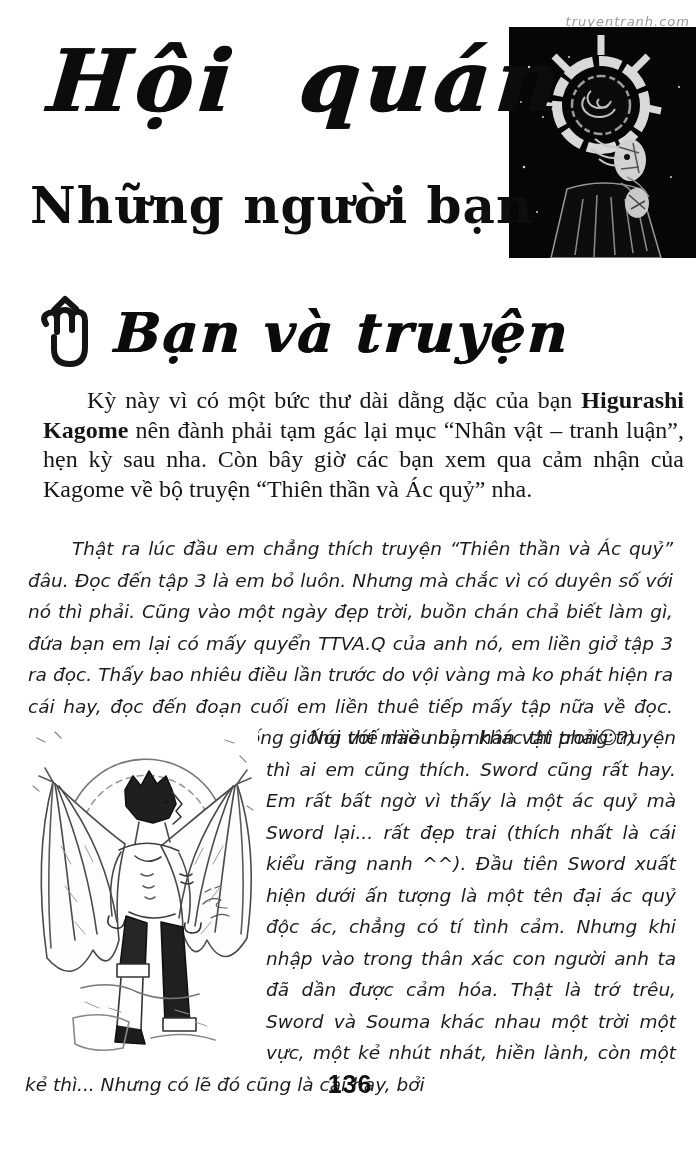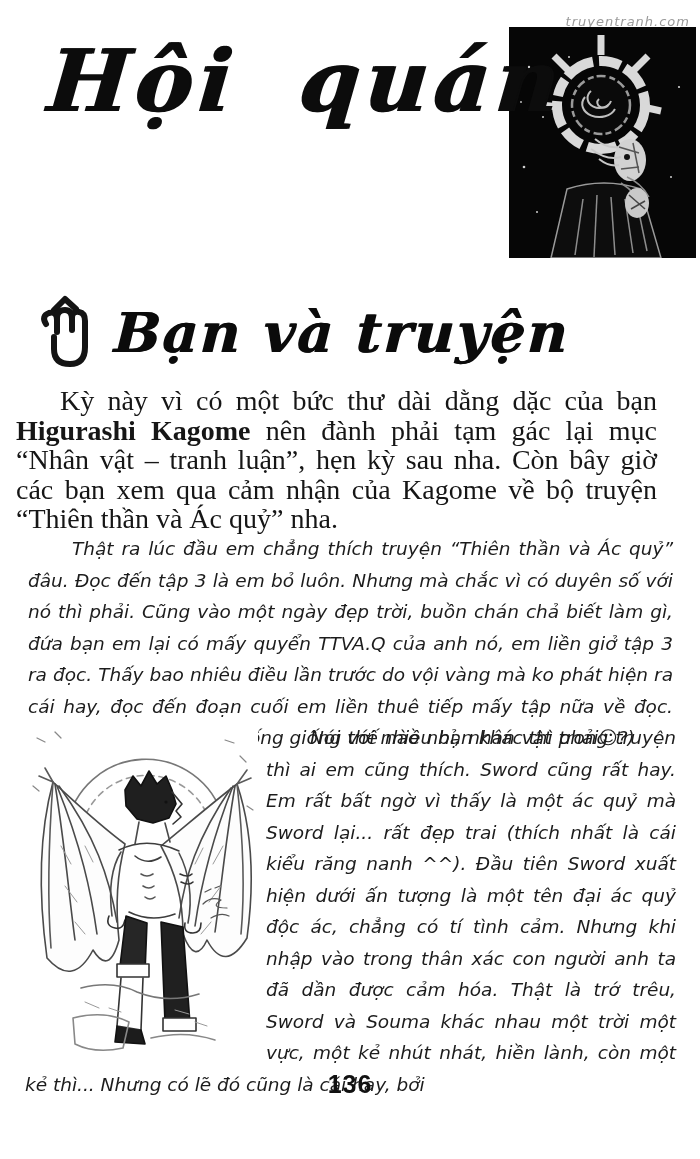--- a/index.html
+++ b/index.html
@@ -44,23 +44,23 @@
   .section-heading .glyph svg { width: 100%; height: 100%; }
   .section-title {
     font-family: "DejaVu Serif", serif;
     font-weight: bold; font-style: italic;
     font-size: 55px; color: #0b0b0b; letter-spacing: 2px;
     transform: skewX(-3deg); white-space: nowrap;
     text-shadow: 1px 0 0 #0b0b0b;
   }
 
   .intro {
-    position: absolute; left: 16px; top: 386px; width: 641px;
+    position: absolute; left: 43px; top: 386px; width: 641px;
     font-family: "Liberation Serif", serif;
-    font-size: 28px; line-height: 29.5px;
+    font-size: 24px; line-height: 29.5px;
     text-align: justify; text-indent: 44px; color: #161616;
   }
   .intro .bold-name { font-weight: bold; }
 
   .hand {
     font-family: "DejaVu Sans", sans-serif;
     font-style: italic; color: #1c1c1c;
   }
   .letter-p1 {
     position: absolute; left: 28px; top: 533px; width: 645px;
@@ -151,20 +151,21 @@
       </g>
       <ellipse cx="128" cy="176" rx="12" ry="15" fill="#c9c9c9"></ellipse>
       <g stroke="#444" stroke-width="1.5" fill="none">
         <path d="M120,168 l16,14"></path>
           <path d="M122,182 l14,-8"></path>
       </g>
     </svg>
   </div>
 
   <div class="title-main">Hội quán</div>
+  <div class="title-sub">Những người bạn</div>
 
   <div class="section-heading">
     <span class="glyph">
       <svg viewBox="0 0 54 80" fill="none" stroke="#141414" stroke-width="6" stroke-linecap="round" stroke-linejoin="round">
         <path d="M16,18 L27,7 L38,17"></path>
         <path d="M8,32 q-5,-8 3,-11 q8,-2 8,7 l0,12"></path>
         <path d="M19,38 l0,-12 q0,-8 8,-8 q7,0 7,9 l0,11"></path>
         <path d="M34,36 l0,-10 q0,-7 7,-6 q6,1 6,9 l0,26 q0,17 -15,17 q-16,0 -16,-15 l0,-12"></path>
       </svg>
     </span>

